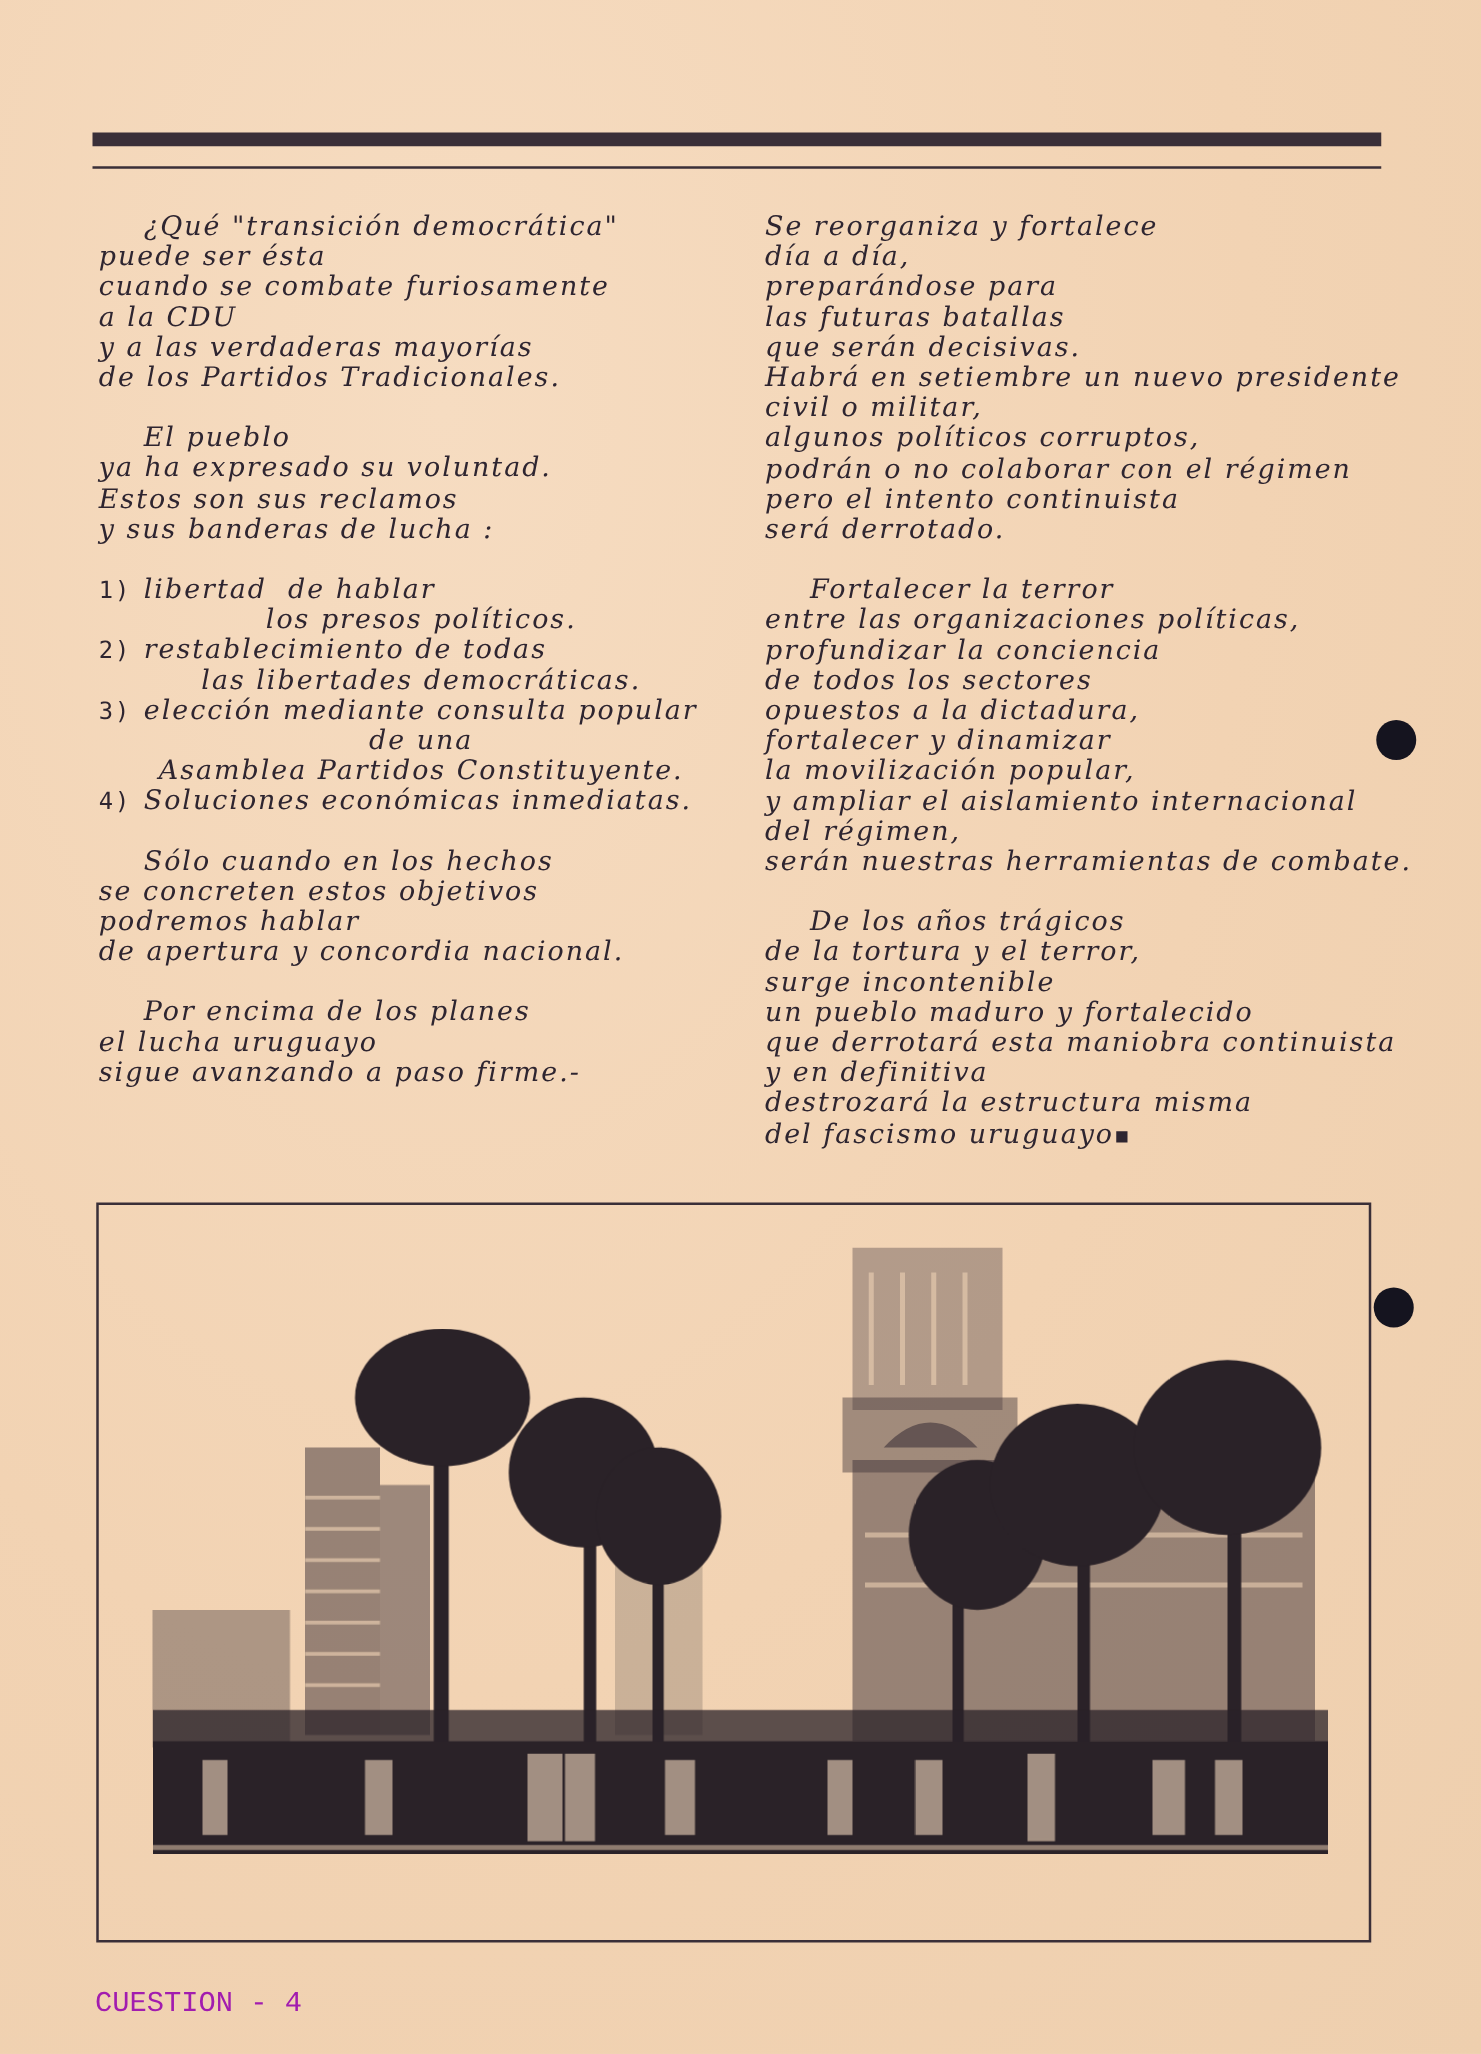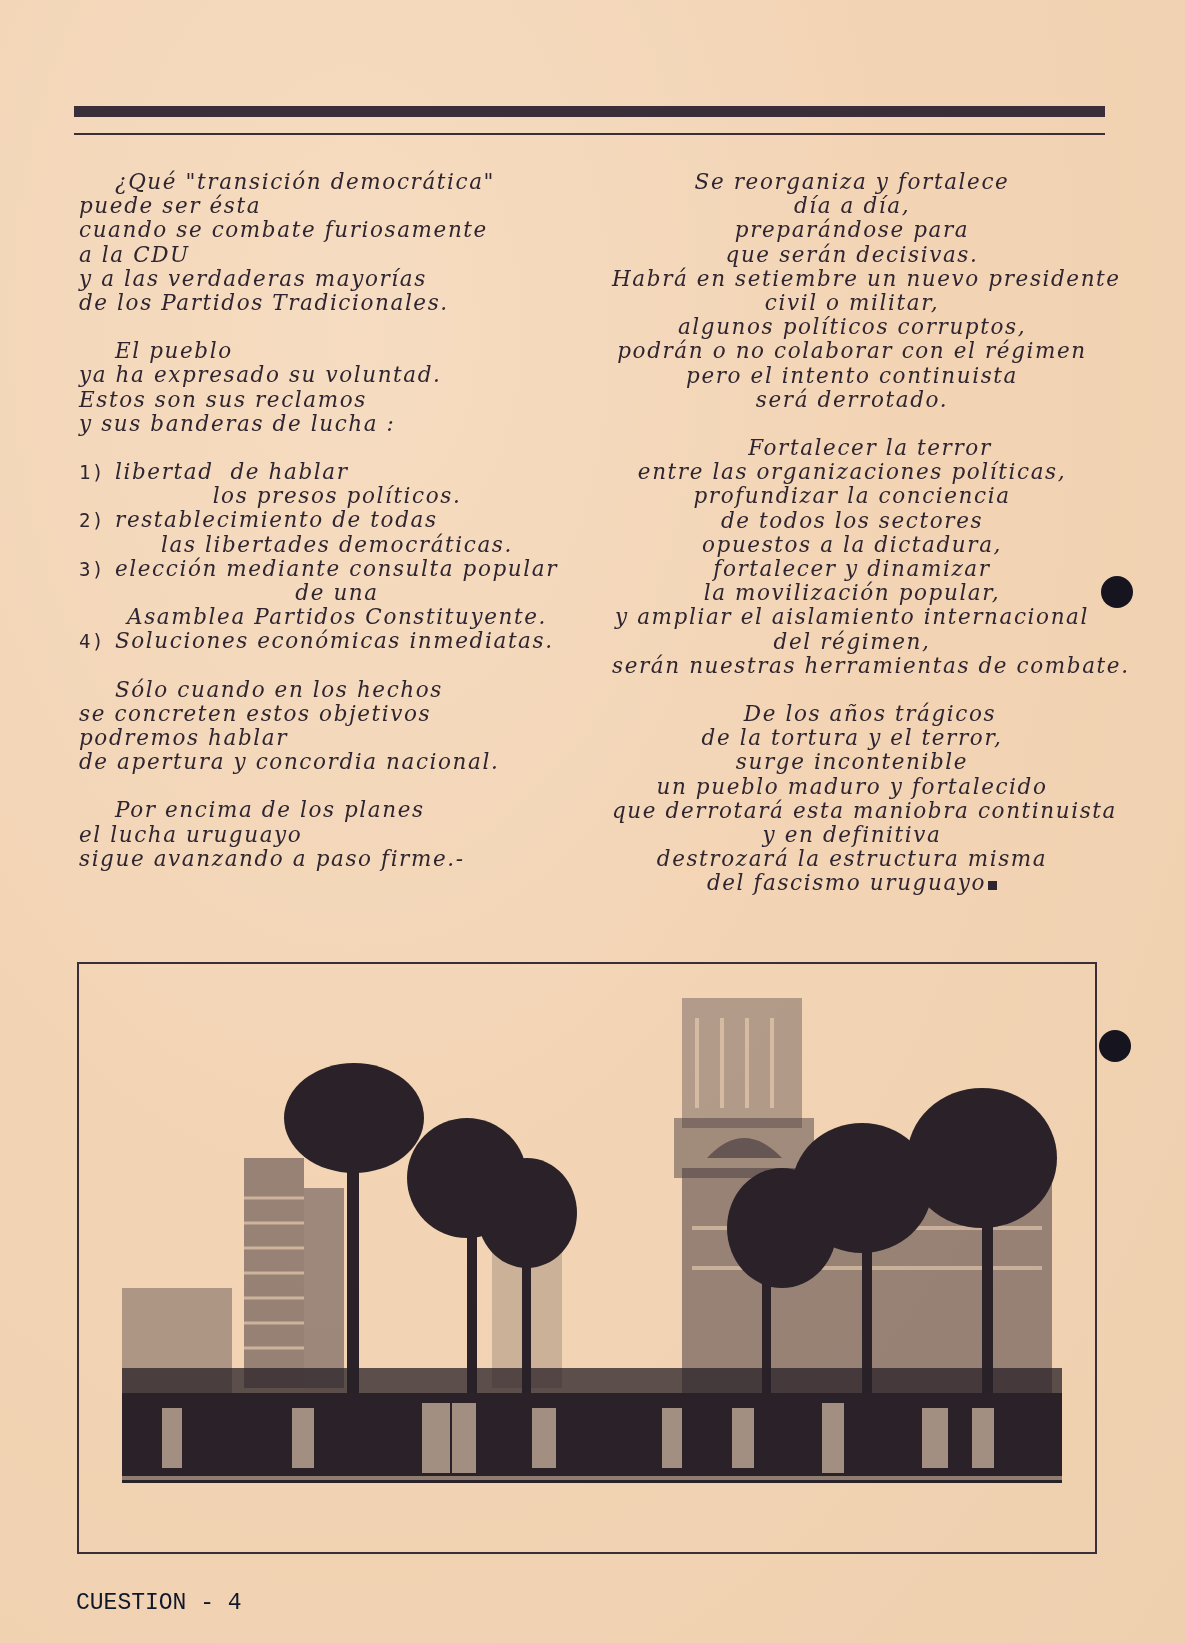--- a/index.html
+++ b/index.html
@@ -6,34 +6,34 @@
   body {
     width: 1185px; height: 1643px; position: relative; overflow: hidden;
     background: #f3d6b8;
     background-image: radial-gradient(ellipse at 30% 20%, #f6dcc1 0%, #f2d3b3 55%, #eecfae 100%);
     color: #2e2530;
   }
   .rule-thick { position: absolute; left: 74px; top: 106px; width: 1031px; height: 11px; background: #3a2f38; }
   .rule-thin { position: absolute; left: 74px; top: 133px; width: 1031px; height: 2px; background: #3a2f38; }
   .col { position: absolute; top: 170px; font-family: "DejaVu Serif", serif; font-style: italic; font-size: 21.5px; line-height: 24.2px; letter-spacing: 1.6px; color: #2e2530; }
   .col-left { left: 79px; width: 480px; }
-  .col-right { left: 612px; width: 480px; text-align: center; }
+  .col-right { left: 612px; width: 480px; }
   .para { margin: 0 0 24px 0; }
   .line { display: block; white-space: pre; }
   .indent { padding-left: 36px; }
   .list-item { display: block; white-space: pre; }
   .list-num { display: inline-block; width: 36px; font-style: normal; font-family: "DejaVu Sans Mono", monospace; font-size: 19px; }
   .list-cont { display: block; white-space: pre; padding-left: 36px; text-align: center; }
   .end-mark { display: inline-block; width: 9px; height: 9px; background: #2e2530; margin-left: 2px; vertical-align: baseline; }
   .photo-frame { position: absolute; left: 77px; top: 962px; width: 1020px; height: 592px; border: 2px solid #3a2f38; box-sizing: border-box; }
   .photo { position: absolute; left: 122px; top: 998px; width: 940px; height: 492px; }
   .punch { position: absolute; width: 32px; height: 32px; border-radius: 50%; background: #15141f; }
   .punch-1 { left: 1101px; top: 576px; }
   .punch-2 { left: 1099px; top: 1030px; }
-  .footer { position: absolute; left: 76px; top: 1590px; font-family: "Liberation Mono", "DejaVu Sans Mono", monospace; font-size: 23px; letter-spacing: 0px; color: #0f172a; }
+  .footer { position: absolute; left: 76px; top: 1590px; font-family: "Liberation Mono", "DejaVu Sans Mono", monospace; font-size: 23px; letter-spacing: 0px; color: #a21caf; }
 </style>
 </head>
 <body>
 
 <div class="rule-thick"></div>
 <div class="rule-thin"></div>
 
 <div class="col col-left">
   <div class="para">
     <span class="line indent">¿Qué "transición democrática"</span>
@@ -78,20 +78,21 @@
     <span class="line">el lucha uruguayo</span>
     <span class="line">sigue avanzando a paso firme.-</span>
   </div>
 </div>
 
 <div class="col col-right">
   <div class="para">
     <span class="line">Se reorganiza y fortalece</span>
     <span class="line">día a día,</span>
     <span class="line">preparándose para</span>
+    <span class="line">las futuras batallas</span>
     <span class="line">que serán decisivas.</span>
     <span class="line">Habrá en setiembre un nuevo presidente</span>
     <span class="line">civil o militar,</span>
     <span class="line">algunos políticos corruptos,</span>
     <span class="line">podrán o no colaborar con el régimen</span>
     <span class="line">pero el intento continuista</span>
     <span class="line">será derrotado.</span>
   </div>
   <div class="para">
     <span class="line indent">Fortalecer la terror</span>

